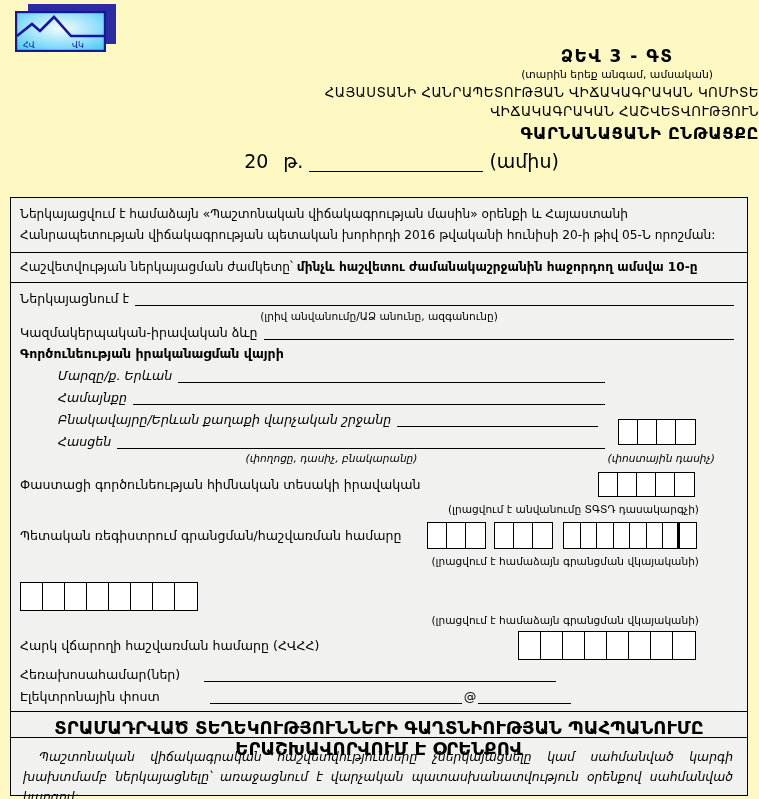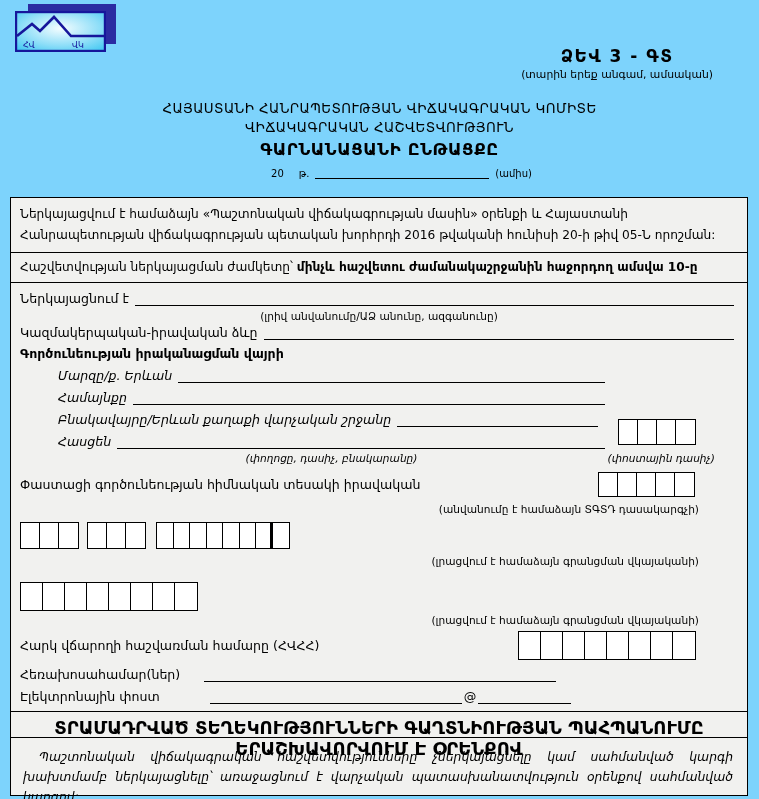--- a/index.html
+++ b/index.html
@@ -1,36 +1,36 @@
 <!DOCTYPE html>
 <html><head>
 <meta charset="utf-8">
 <style>
   * { margin:0; padding:0; box-sizing:border-box; }
   html,body { background:#e8e8e6; }
   .page{
     position:relative; width:759px; height:799px;
-    background:#7dd3fc; color:#000;
+    background:#fef9c3; color:#000;
     font-family:"DejaVu Sans", sans-serif;
     overflow:hidden;
   }
   
   .logo{ position:absolute; left:15px; top:4px; width:104px; height:48px; }
   .logo-back{ position:absolute; left:13px; top:0; width:88px; height:40px; background:#2b2ba2; }
   .logo-front{ position:absolute; left:0; top:7px; width:91px; height:41px; }
   
   .code-block{ position:absolute; top:46px; right:46px; text-align:center; }
   .form-code{ font-size:17px; font-weight:bold; letter-spacing:1.5px; }
   .form-period{ font-size:10.8px; margin-top:2px; }
   
-  .titles{ position:absolute; top:101px; left:0; width:100%; text-align:center; }
+  .titles{ position:absolute; top:85px; left:0; width:100%; text-align:right; }
   .t1{ font-size:13.4px; letter-spacing:0.4px; }
   .t2{ font-size:13.4px; letter-spacing:0.4px; margin-top:4px; }
   .t3{ font-size:16.5px; font-weight:bold; letter-spacing:0.6px; margin-top:5px; }
-  .t4{ margin-top:7px; font-size:10px; display:flex; justify-content:center; align-items:flex-end;margin-left:44px; }
+  .t4{ margin-top:7px; font-size:19px; display:flex; justify-content:center; align-items:flex-end;margin-left:44px; }
   .t4 .gap14{ width:15px; } .t4 .gap6{ width:6px; }
   .t4 .hline{ display:inline-block; width:174px; border-bottom:1px solid #000; height:13px; }
   
   .mainbox{ position:absolute; left:10px; top:197px; width:738px; height:599px; border:1.5px solid #000; background:#f1f1ef; }
   .sec{ border-bottom:1.5px solid #000; }
   .sec-basis{ height:55px; padding:6px 10px 0 9px; font-size:12.2px; line-height:1.75; }
   .sec-deadline{ height:30px; padding:7px 10px 0 9px; font-size:12.2px; }
   .sec-deadline b{ font-weight:bold; }
   .sec-fields{ position:relative; height:429px; }
   .sec-conf{ height:26px; text-align:center; font-weight:bold; font-size:18px; padding-top:5px; }
@@ -184,23 +184,24 @@
       <div class="frow r-activity">
         <span class="lbl">Փաստացի գործունեության հիմնական տեսակի իրավական</span>
         <span class="cellgroup cg-activity">
             <span class="cell"></span>
             <span class="cell"></span>
             <span class="cell"></span>
             <span class="cell"></span>
             <span class="cell"></span>
           </span>
       </div>
-      <div class="caption c-activity">(անվանումը է համաձայն ՏԳՏԴ դասակարգչի)</div>
+      <div class="caption c-activity">(լրացվում է անվանումը ՏԳՏԴ դասակարգչի)</div>
 
       <div class="frow r-registry">
+        <span class="lbl">Պետական ռեգիստրում գրանցման/հաշվառման համարը</span>
         <span class="reg-groups">
           <span class="cellgroup cg-reg">
               <span class="cell"></span>
               <span class="cell"></span>
               <span class="cell"></span>
             </span>
           <span class="reg-gap1"></span>
           <span class="cellgroup cg-reg">
               <span class="cell"></span>
               <span class="cell"></span>

